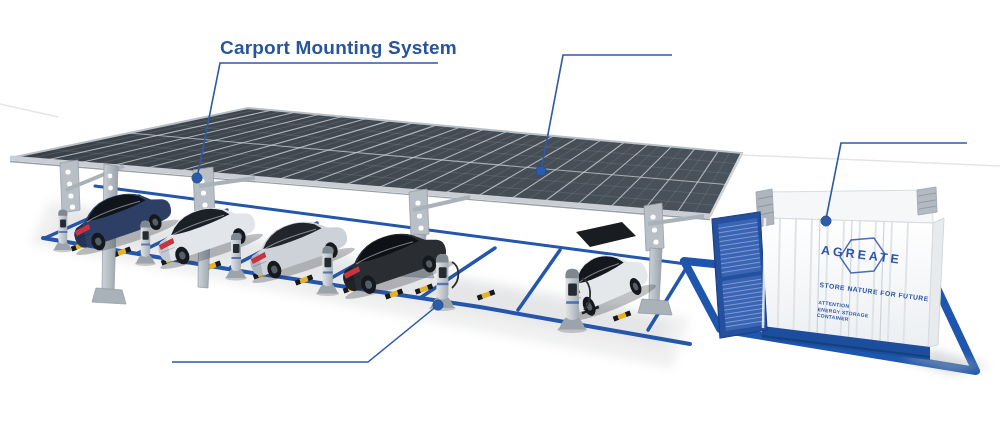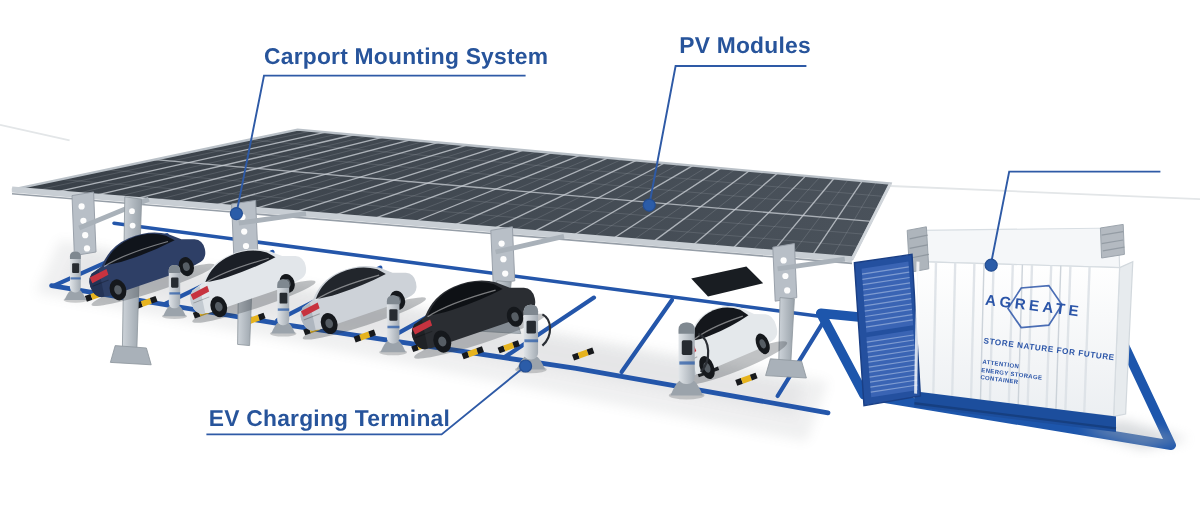--- a/index.html
+++ b/index.html
@@ -341,22 +341,20 @@
   </g>
   <g fill="#2B5CA8" stroke="#244E93" stroke-width="1">
     <circle cx="197" cy="178" r="5"></circle>
     <circle cx="541" cy="171" r="5"></circle>
     <circle cx="826" cy="221" r="5"></circle>
     <circle cx="438" cy="305" r="5"></circle>
   </g>
 </svg>
 
 <div class="anno" style="left:220px;top:37px">Carport Mounting System</div>
-<div class="anno" style="left:566px;top:28px">PV Modules</div>
-<div class="anno" style="left:174px;top:339px">EV Charging Terminal</div>
 
 <div class="ctext" id="brand">AGREATE</div>
 <div class="ctext" id="slogan">STORE NATURE FOR FUTURE</div>
 <div class="ctext" id="cinfo">
   <div>ATTENTION</div>
   <div>ENERGY STORAGE</div>
   <div>CONTAINER</div>
 </div>
 </div>
 

